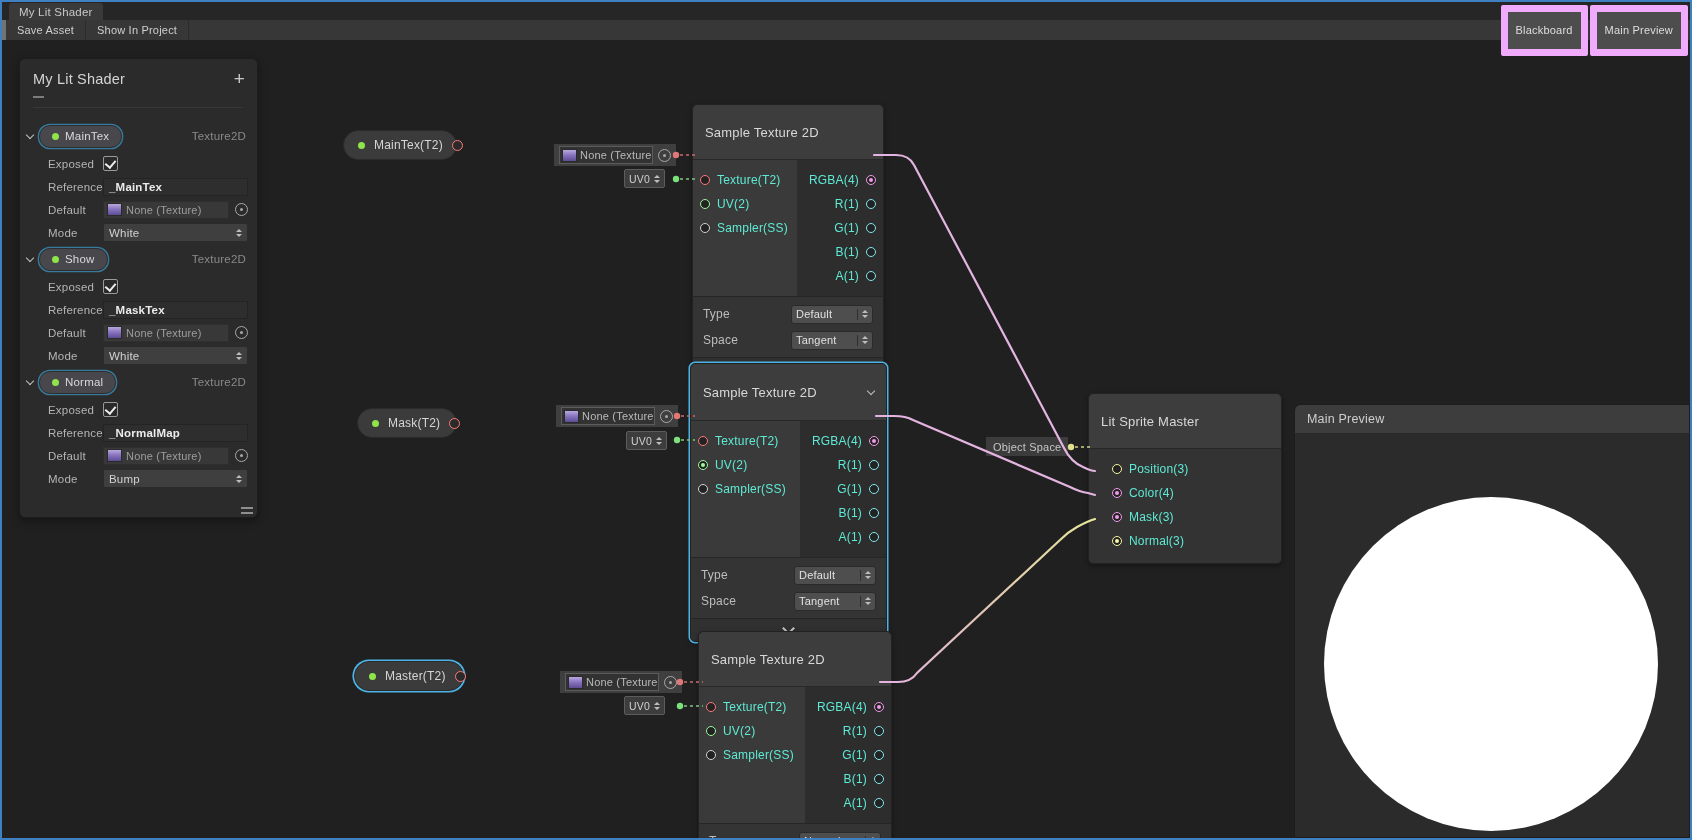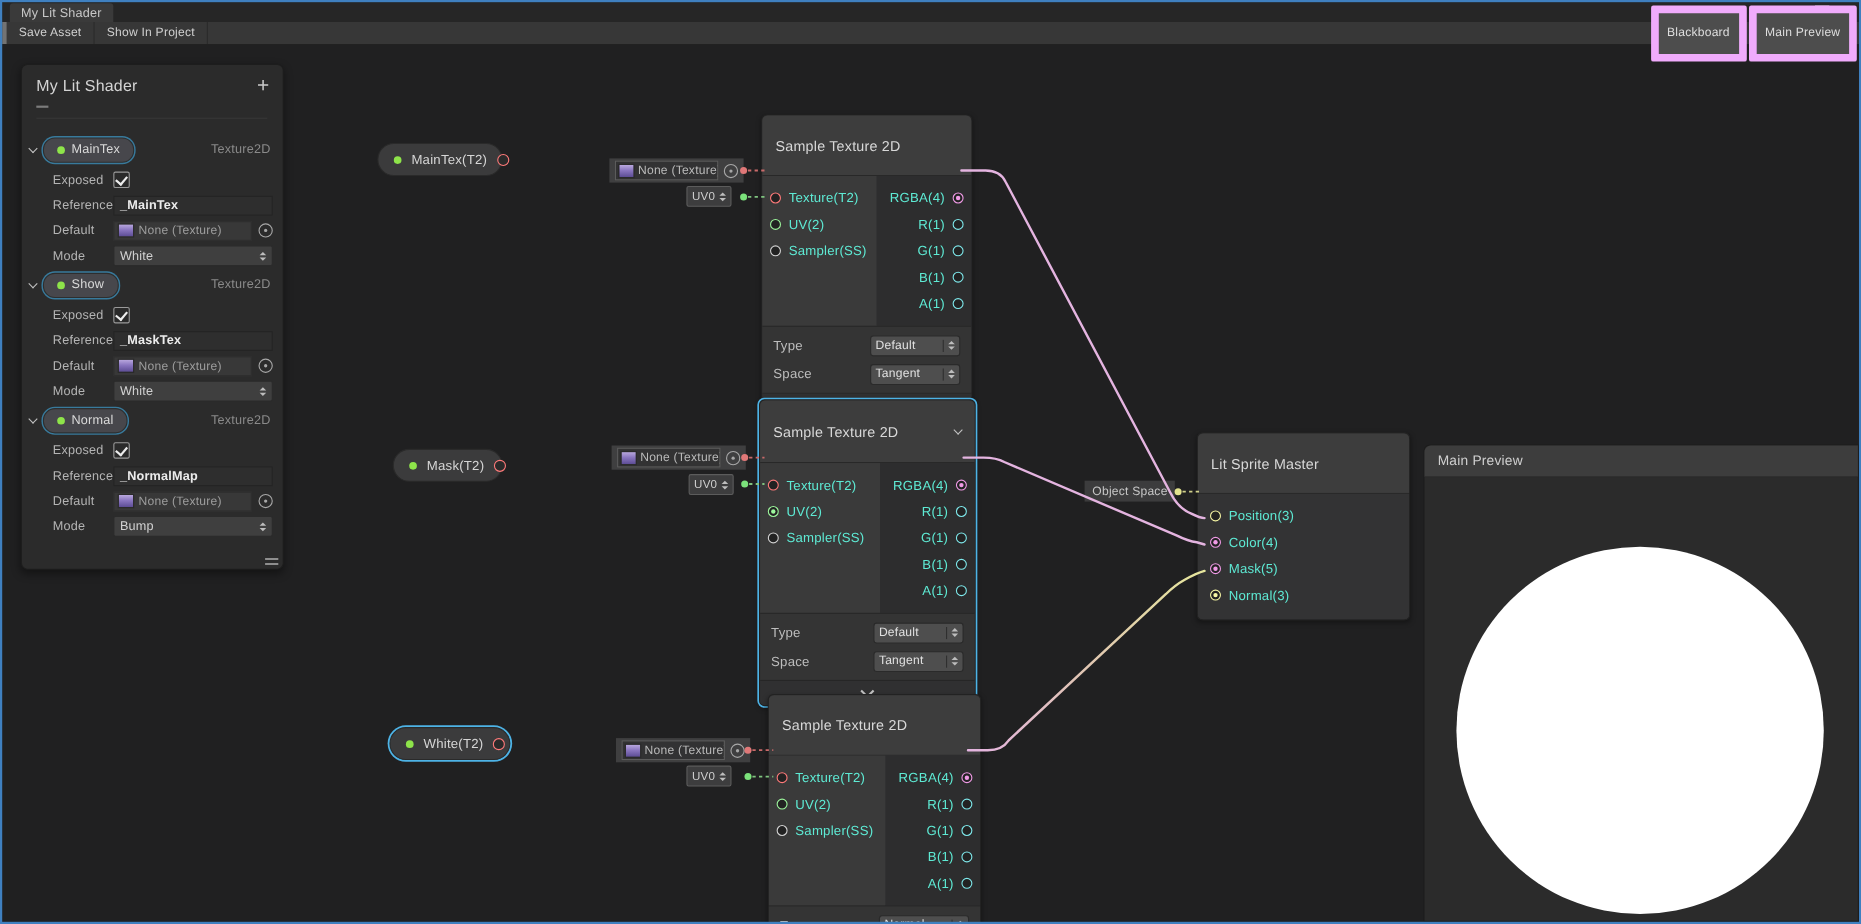--- a/index.html
+++ b/index.html
@@ -146,21 +146,21 @@
     <span>MainTex(T2)</span>
     <span class="pport"></span>
   </div>
   <div class="pnode" style="left:357px;top:408px;width:100px;">
     <span class="gdot"></span>
     <span>Mask(T2)</span>
     <span class="pport"></span>
   </div>
   <div class="pnode selected" style="left:354px;top:661px;width:110px;">
     <span class="gdot"></span>
-    <span>White(T2)</span>
+    <span>Master(T2)</span>
     <span class="pport"></span>
   </div>
 
   <div class="tex-wrap" style="left:554px;top:144px;">
     <div class="tex-field">
         <span class="tex-thumb"></span>
       <span class="tex-label">None (Texture)</span>
       </div>
     <span class="picker"></span>
   </div>
@@ -428,32 +428,32 @@
             </span>
           </span>
         </div>
     </div>
   </div>
 
   <div class="node" style="left:1088px;top:393px;width:192px;">
     <div class="node-header">
       <span>Lit Sprite Master</span>
     </div>
-    <div style="padding:8px 0 10px 4px;background:#333334;border-radius:0 0 5px 5px;">
+    <div style="padding:8px 0 10px 16px;background:#333334;border-radius:0 0 5px 5px;">
       <div class="prow">
           <span class="port p-yellow"></span>
           <span>Position(3)</span>
         </div>
       <div class="prow">
           <span class="port p-pink filled"></span>
           <span>Color(4)</span>
         </div>
       <div class="prow">
           <span class="port p-pink filled"></span>
-          <span>Mask(5)</span>
+          <span>Mask(3)</span>
         </div>
       <div class="prow">
           <span class="port p-yellow filled"></span>
           <span>Normal(3)</span>
         </div>
     </div>
   </div>
 
   <svg class="wires" width="1692" height="840" viewBox="0 0 1692 840">
     <defs>

